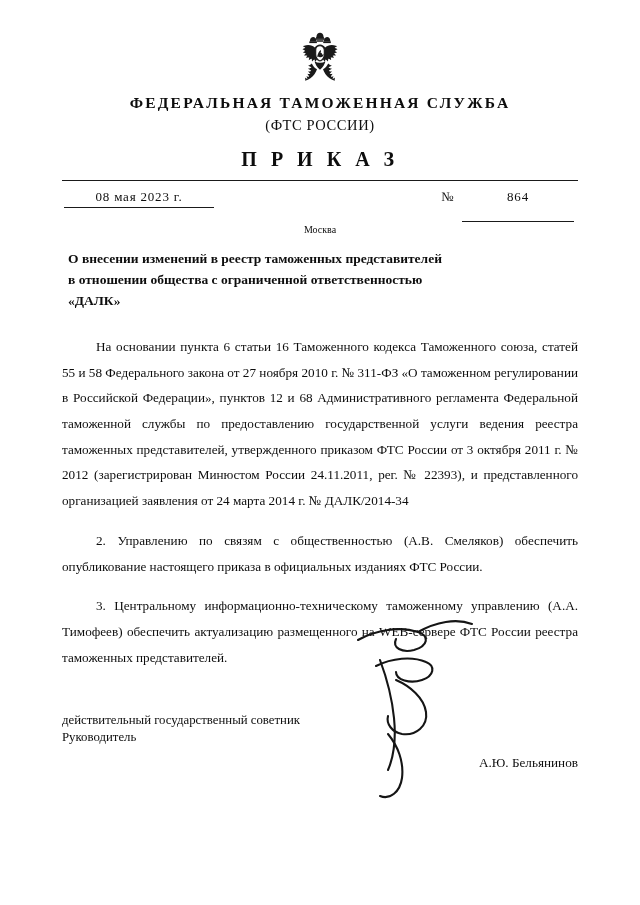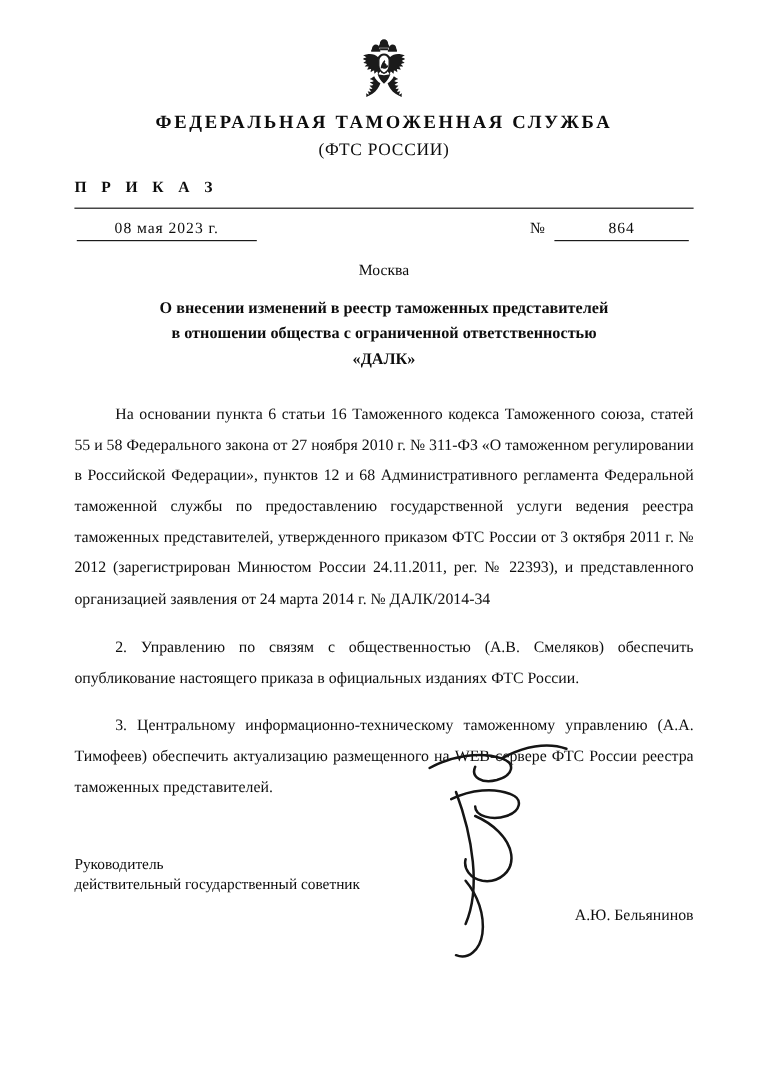--- a/index.html
+++ b/index.html
@@ -42,22 +42,23 @@
     margin-top: 6px;
   }
   .org-sub {
     text-align: center;
     font-weight: normal;
     font-size: 14.5px;
     letter-spacing: 0.6px;
     margin-top: 5px;
   }
   .doc-type {
+    text-align: center;
     font-weight: bold;
-    font-size: 13px;
+    font-size: 20px;
     letter-spacing: 4.5px;
     margin-top: 14px;
   }
   .rule {
     border: none;
     border-top: 1px solid #1a1a1a;
     margin: 9px 0 0 0;
   }
   
   .meta-row {
@@ -82,31 +83,31 @@
     top: 0;
     font-size: 13px;
   }
   .num-box {
     position: absolute;
     right: 4px;
     top: 0;
     width: 112px;
     text-align: center;
     border-bottom: 1px solid #1a1a1a;
-    padding-bottom: 2px;
+    padding-bottom: 16px;
     letter-spacing: 0.8px;
   }
   .city {
     text-align: center;
-    font-size: 13px;
+    font-size: 10px;
     margin-top: 13px;
   }
   
   .title {
-    text-align: center;
+    text-align: left;
     font-weight: bold;
     font-size: 13.5px;
     line-height: 1.55;
     margin-top: 14px;
     padding: 0 6px;
   }
   .title div { white-space: nowrap; }
   
   .body {
     margin-top: 22px;
@@ -201,22 +202,22 @@
     <div>«ДАЛК»</div>
   </div>
 
   <div class="body">
     <p>На основании пункта 6 статьи 16 Таможенного кодекса Таможенного союза, статей 55 и 58 Федерального закона от 27 ноября 2010 г. № 311-ФЗ «О таможенном регулировании в Российской Федерации», пунктов 12 и 68 Административного регламента Федеральной таможенной службы по предоставлению государственной услуги ведения реестра таможенных представителей, утвержденного приказом ФТС России от 3 октября 2011 г. № 2012 (зарегистрирован Минюстом России 24.11.2011, рег. № 22393), и представленного организацией заявления от 24 марта 2014 г. № ДАЛК/2014-34</p>
     <p class="spaced">2. Управлению по связям с общественностью (А.В. Смеляков) обеспечить опубликование настоящего приказа в официальных изданиях ФТС России.</p>
     <p class="spaced">3. Центральному информационно-техническому таможенному управлению (А.А. Тимофеев) обеспечить актуализацию размещенного на WEB-сервере ФТС России реестра таможенных представителей.</p>
   </div>
 
   <div class="sign-block">
+    <div>действительный государственный советник</div>
     <div>Руководитель</div>
-    <div>действительный государственный советник</div>
   </div>
 
   <div class="signer-name">А.Ю. Бельянинов</div>
 
   <div class="signature">
     <svg viewBox="0 0 170 200" width="170" height="200" aria-hidden="true">
       <g fill="none" stroke="#151515" stroke-width="2.1" stroke-linecap="round" stroke-linejoin="round">
         <path d="M6 34 C24 24, 48 20, 66 26 C78 30, 76 40, 62 44 C50 47, 40 42, 44 33"></path>
         <path d="M28 54 C34 70, 40 92, 42 112 C44 132, 42 150, 36 164"></path>
         <path d="M24 60 C40 52, 60 50, 74 56 C84 60, 82 70, 70 74 C58 78, 44 74, 44 66"></path>

